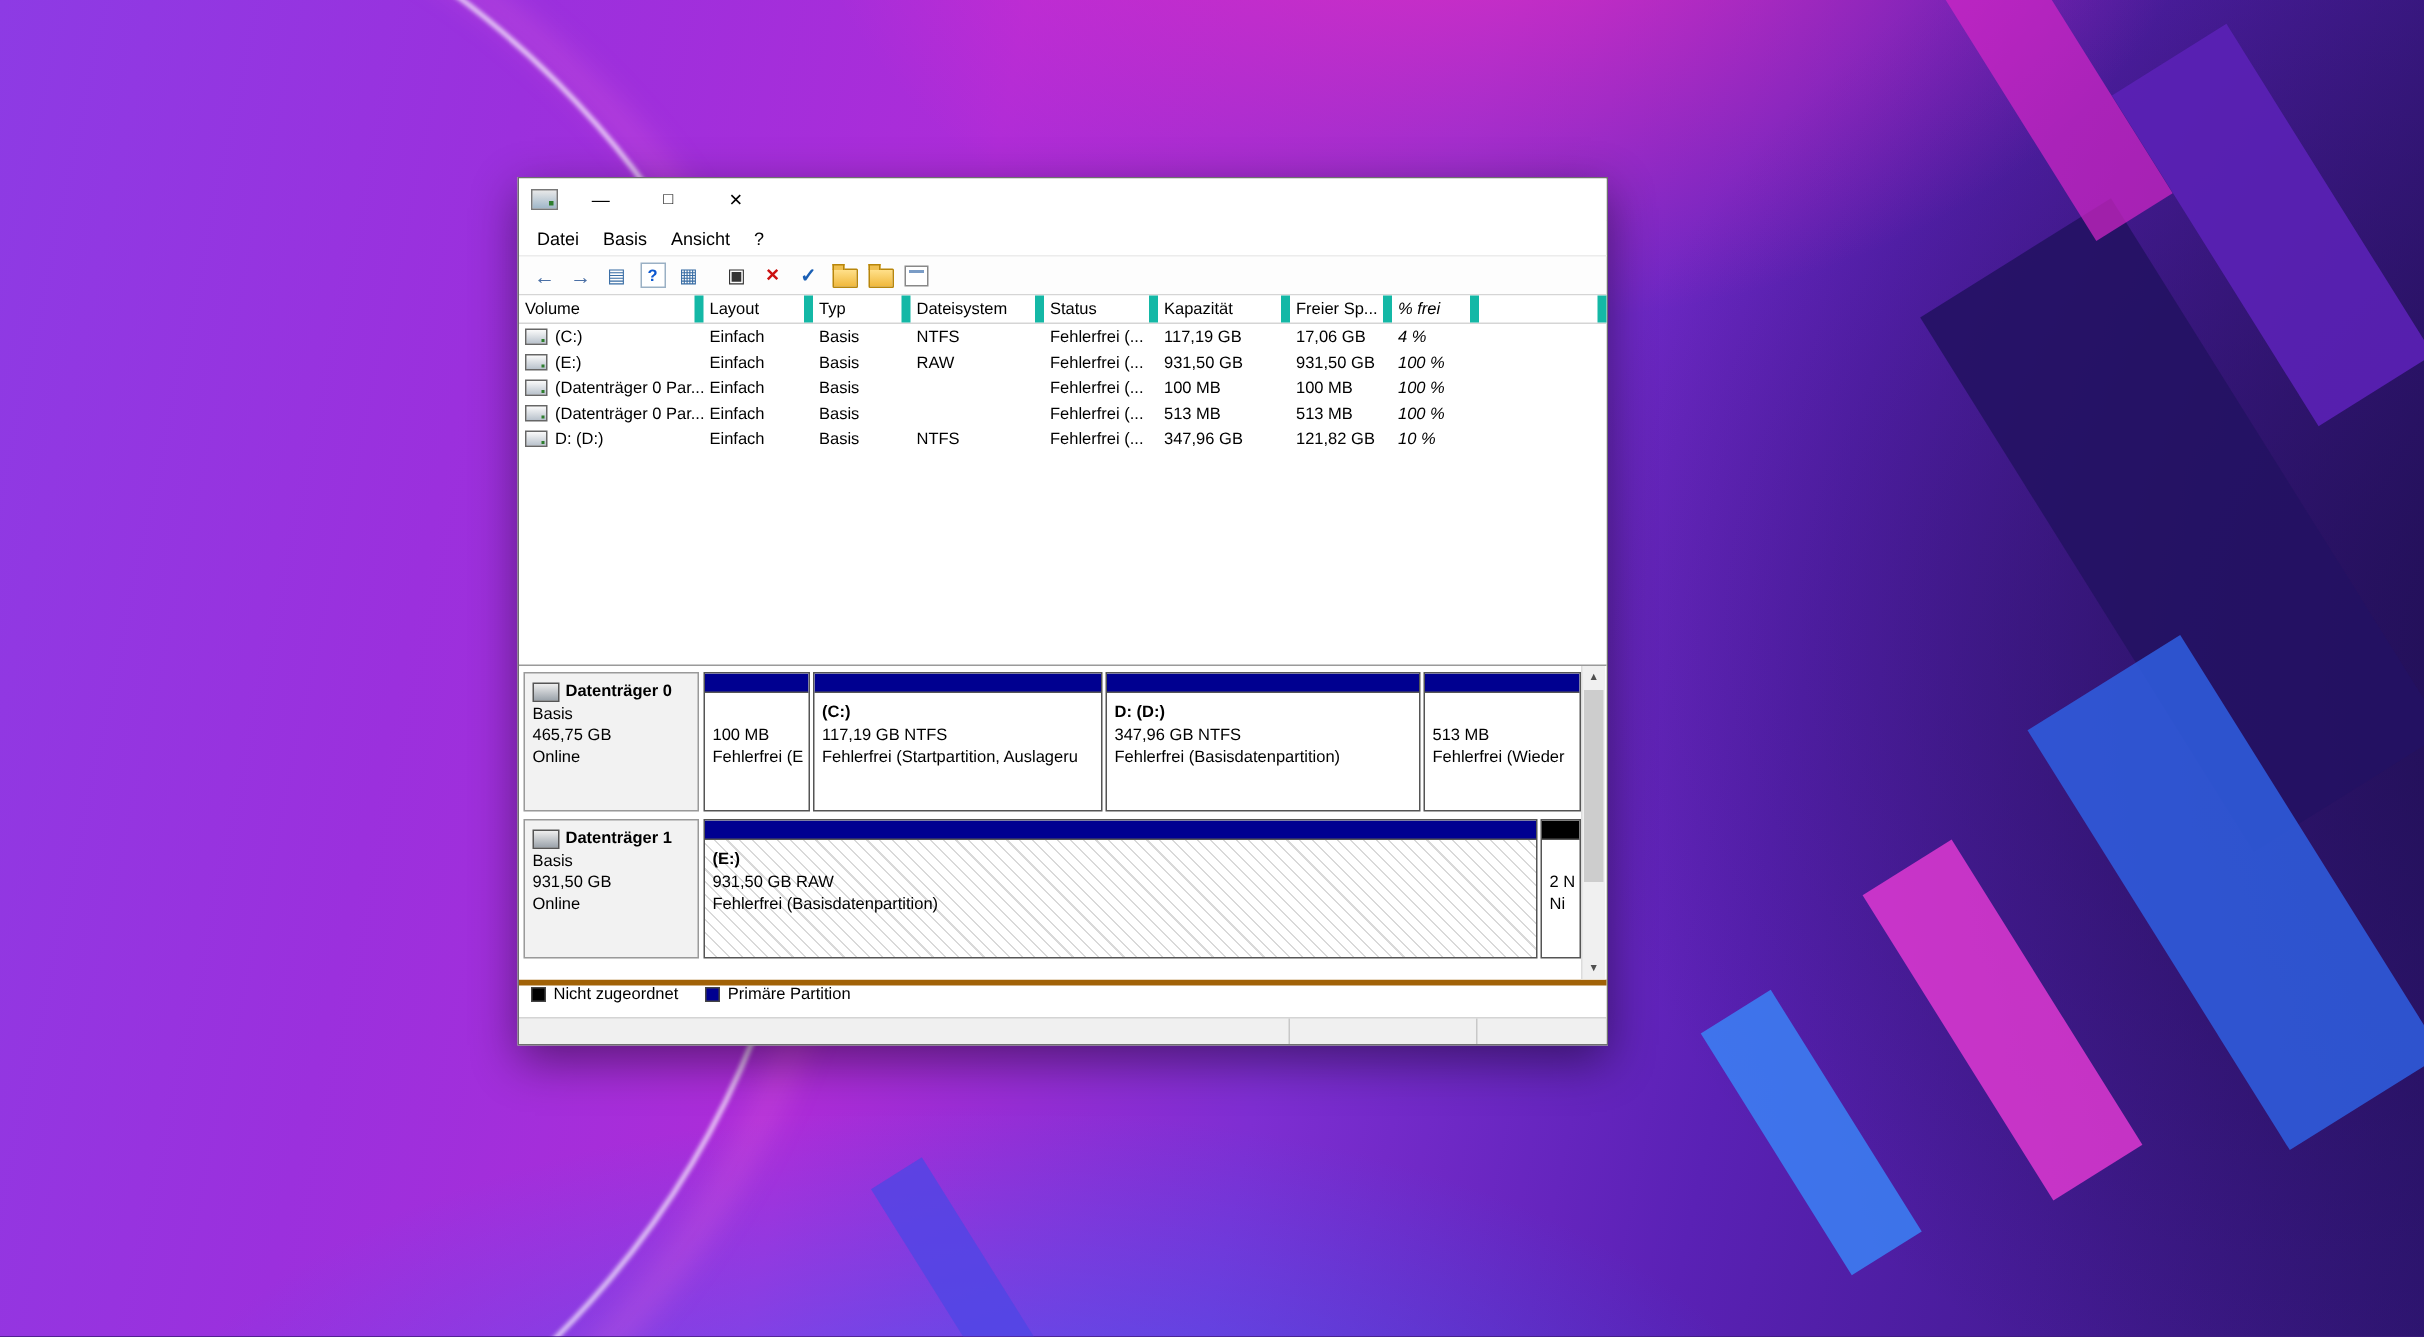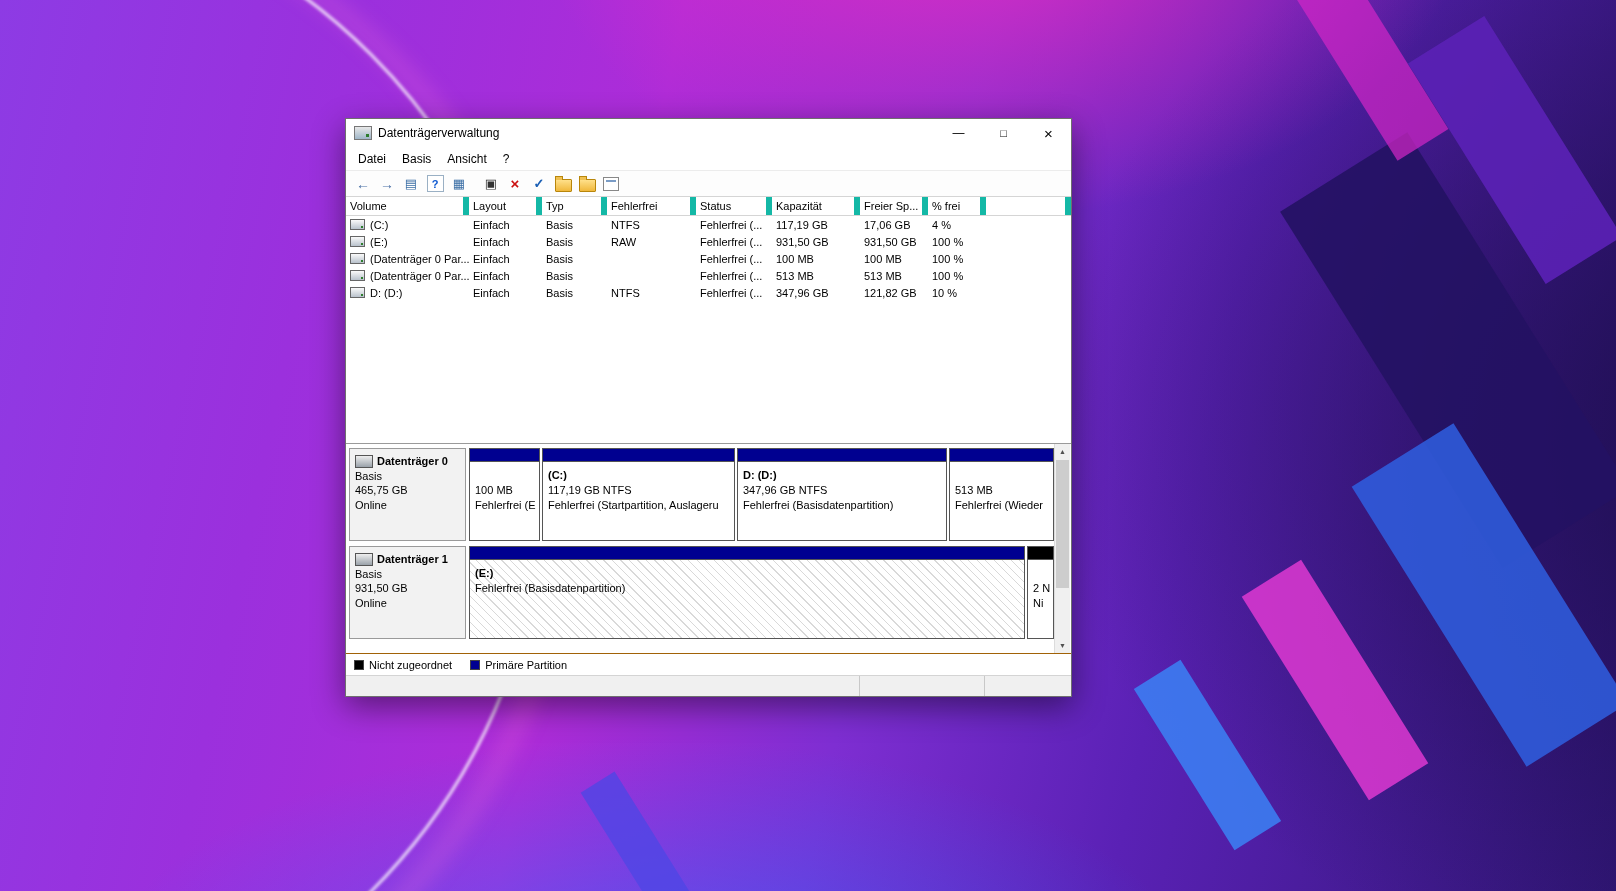--- a/index.html
+++ b/index.html
@@ -60,21 +60,21 @@
     linear-gradient(#fff,#fff) , #fff;position:relative;}
   .formicon::after{content:"";position:absolute;left:2px;top:2px;right:2px;height:2px;background:#7a9cc6;}
 
   
   .list-area{height:246px;flex:0 0 auto;display:flex;flex-direction:column;background:#fff;font-size:11px;}
   .thead{display:flex;height:18px;flex:0 0 auto;border-bottom:1px solid #d5d5d5;}
   .thead .c{border-right:6px solid #14b8a6;font-weight:normal;}
   .trow{display:flex;height:17px;flex:0 0 auto;}
   .c{display:flex;align-items:center;padding:0 4px;box-sizing:border-box;white-space:nowrap;overflow:hidden;}
   .w-vol{width:123px;}.w-lay{width:73px;}.w-typ{width:65px;}.w-fs{width:89px;}
-  .w-st{width:76px;}.w-cap{width:88px;}.w-free{width:68px;}.w-pct{width:58px;}.w-fill{flex:1;}
+  .w-st{width:76px;}.w-cap{width:88px;}.w-free{width:68px;}.w-pct{width:58px;font-style:italic;}.w-fill{flex:1;}
   .vol-ico{width:13px;height:9px;border:1px solid #666;background:linear-gradient(#fafafa,#b9c2cc);
     margin-right:5px;flex:0 0 auto;position:relative;}
   .vol-ico::after{content:"";position:absolute;right:1px;bottom:1px;width:2px;height:2px;background:#2d7d2d;}
 
   
   .graphic-area{height:210px;flex:0 0 auto;background:#fff;border-top:1px solid #9a9a9a;
     position:relative;box-sizing:border-box;padding:4px 0 0 3px;overflow:hidden;font-size:11px;}
   .disk-row{display:flex;height:93px;margin-bottom:5px;border-radius:17px;}
   .disk-info{width:117px;flex:0 0 auto;border:1px solid #9a9a9a;background:#f2f2f2;
     box-sizing:border-box;padding:5px 5px 0 5px;line-height:14.5px;}
@@ -91,22 +91,22 @@
 
   .vscroll{position:absolute;right:1px;top:0;bottom:0;width:15px;background:#f0f0f0;
     border-left:1px solid #dcdcdc;}
   .sarrow{position:absolute;left:0;width:15px;height:15px;display:flex;align-items:center;justify-content:center;
     font-size:7px;color:#505050;}
   .sarrow.up{top:0;}
   .sarrow.down{bottom:0;}
   .sthumb{position:absolute;left:1px;top:16px;width:13px;height:128px;background:#cdcdcd;}
 
   
-  .legend{height:21px;flex:0 0 auto;background:#fff;display:flex;align-items:center;
-    padding-left:8px;font-size:11px;border-top:1px solid #a16207;}
+  .legend{height:21px;flex:0 0 auto;background:#fff;display:flex;align-items:flex-start;
+    padding-left:8px;font-size:11px;border-top:4px solid #a16207;}
   .legend-item{display:flex;align-items:center;margin-right:18px;}
   .swatch{width:10px;height:10px;margin-right:5px;border:1px solid #444;box-sizing:border-box;}
   .swatch.unallocated{background:#000;}
   .swatch.primary{background:#000090;}
 
   .statusbar{height:24px;flex:1;background:#f0f0f0;border-top:1px solid #d4d4d4;display:flex;}
   .statusbar .seg{height:100%;box-sizing:border-box;}
   .seg1{flex:1;}
   .seg2{width:125px;border-left:1px solid #c8c8c8;}
   .seg3{width:87px;border-left:1px solid #c8c8c8;}
@@ -122,21 +122,20 @@
   <div class="shape sh3"></div>
   <div class="shape sh4"></div>
   <div class="shape sh7"></div>
   <div class="shape arc-glow"></div>
   <div class="shape arc"></div>
 
   <div class="window">
 
     <div class="titlebar">
       <span class="app-icon"></span>
-      <span class="title-text">Datenträgerverwaltung</span>
       <div class="controls">
         <div class="ctrl min">—</div>
         <div class="ctrl max">□</div>
         <div class="ctrl close">×</div>
       </div>
     </div>
 
     <div class="menubar">
       <span class="menu-item">Datei</span>
       <span class="menu-item">Basis</span>
@@ -165,21 +164,21 @@
       <span class="tbtn">
           <span class="formicon"></span>
         </span>
     </div>
 
     <div class="list-area">
       <div class="thead">
         <div class="c w-vol">Volume</div>
         <div class="c w-lay">Layout</div>
         <div class="c w-typ">Typ</div>
-        <div class="c w-fs">Fehlerfrei</div>
+        <div class="c w-fs">Dateisystem</div>
         <div class="c w-st">Status</div>
         <div class="c w-cap">Kapazität</div>
         <div class="c w-free">Freier Sp...</div>
         <div class="c w-pct">% frei</div>
         <div class="c w-fill"></div>
       </div>
 
       <div class="trow">
         <div class="c w-vol">
           <span class="vol-ico"></span>
@@ -307,20 +306,21 @@
           </div>
           <div>Basis</div>
           <div>931,50 GB</div>
           <div>Online</div>
         </div>
         <div class="parts">
           <div class="part hatch" style="width:556px">
             <div class="part-head"></div>
             <div class="part-body">
               <div class="l1">(E:)</div>
+              <div class="l2">931,50 GB RAW</div>
               <div class="l3">Fehlerfrei (Basisdatenpartition)</div>
             </div>
           </div>
           <div class="part unalloc" style="width:27px">
             <div class="part-head"></div>
             <div class="part-body">
               <div class="l1"></div>
               <div class="l2">2 N</div>
               <div class="l3">Ni</div>
             </div>

